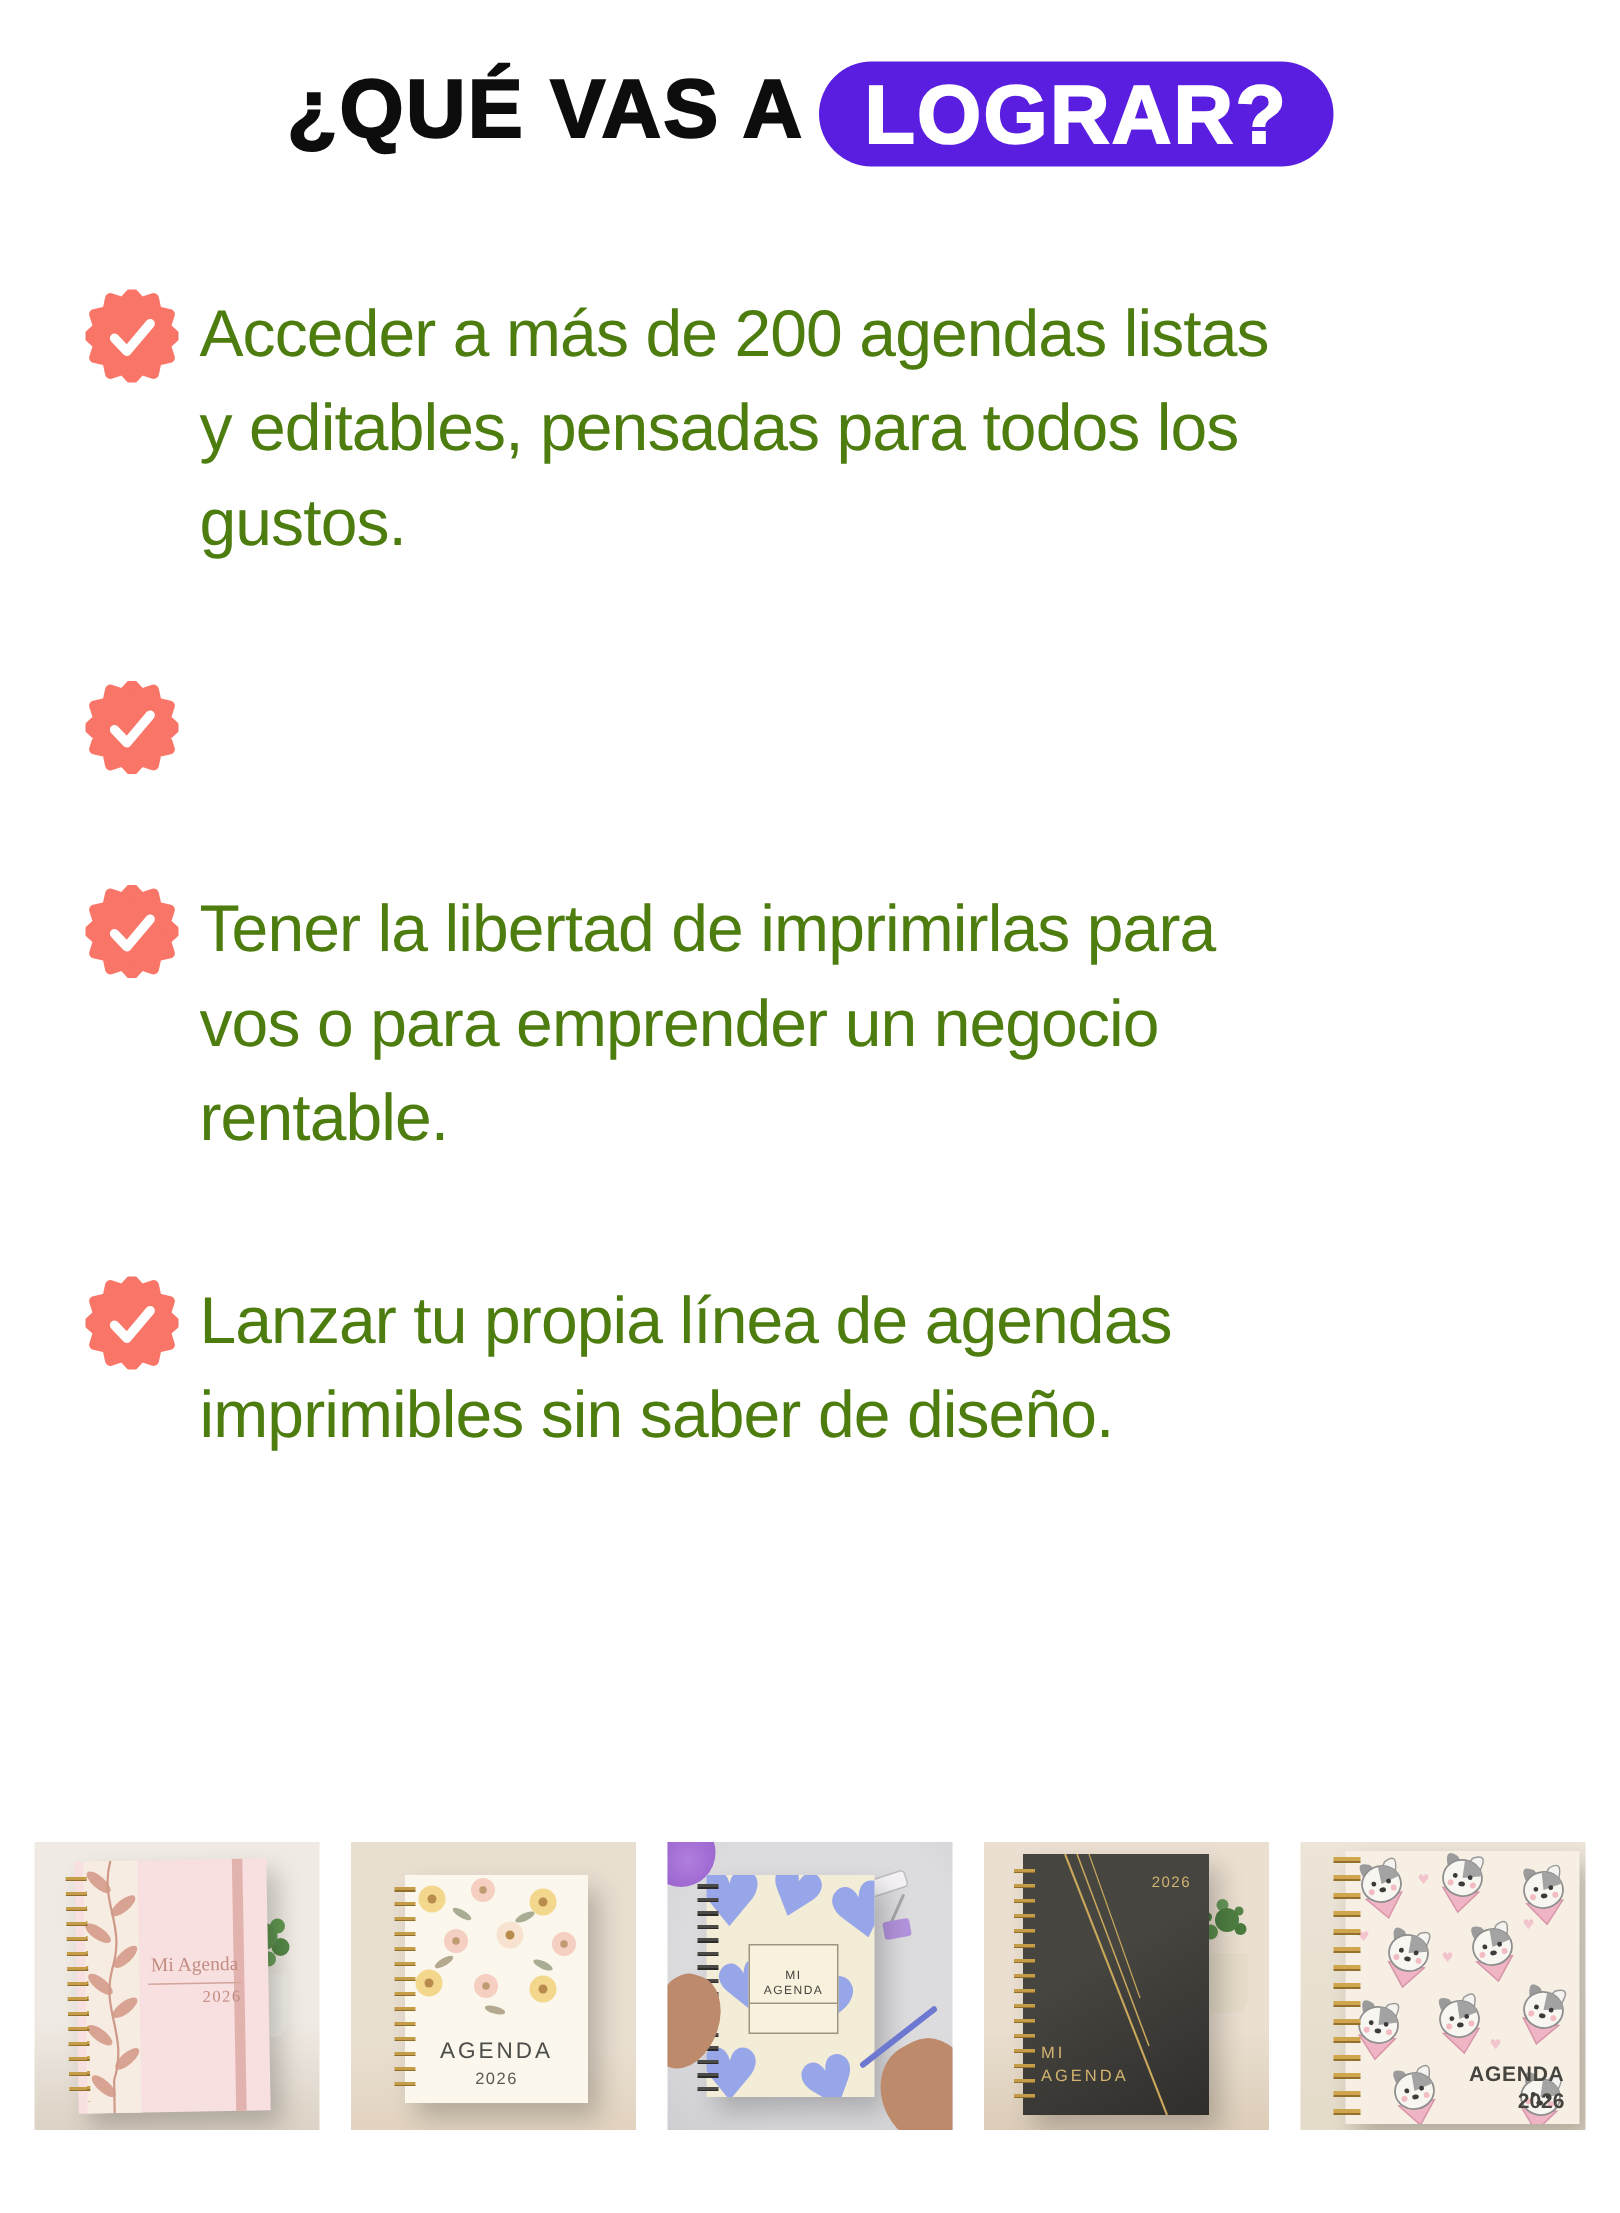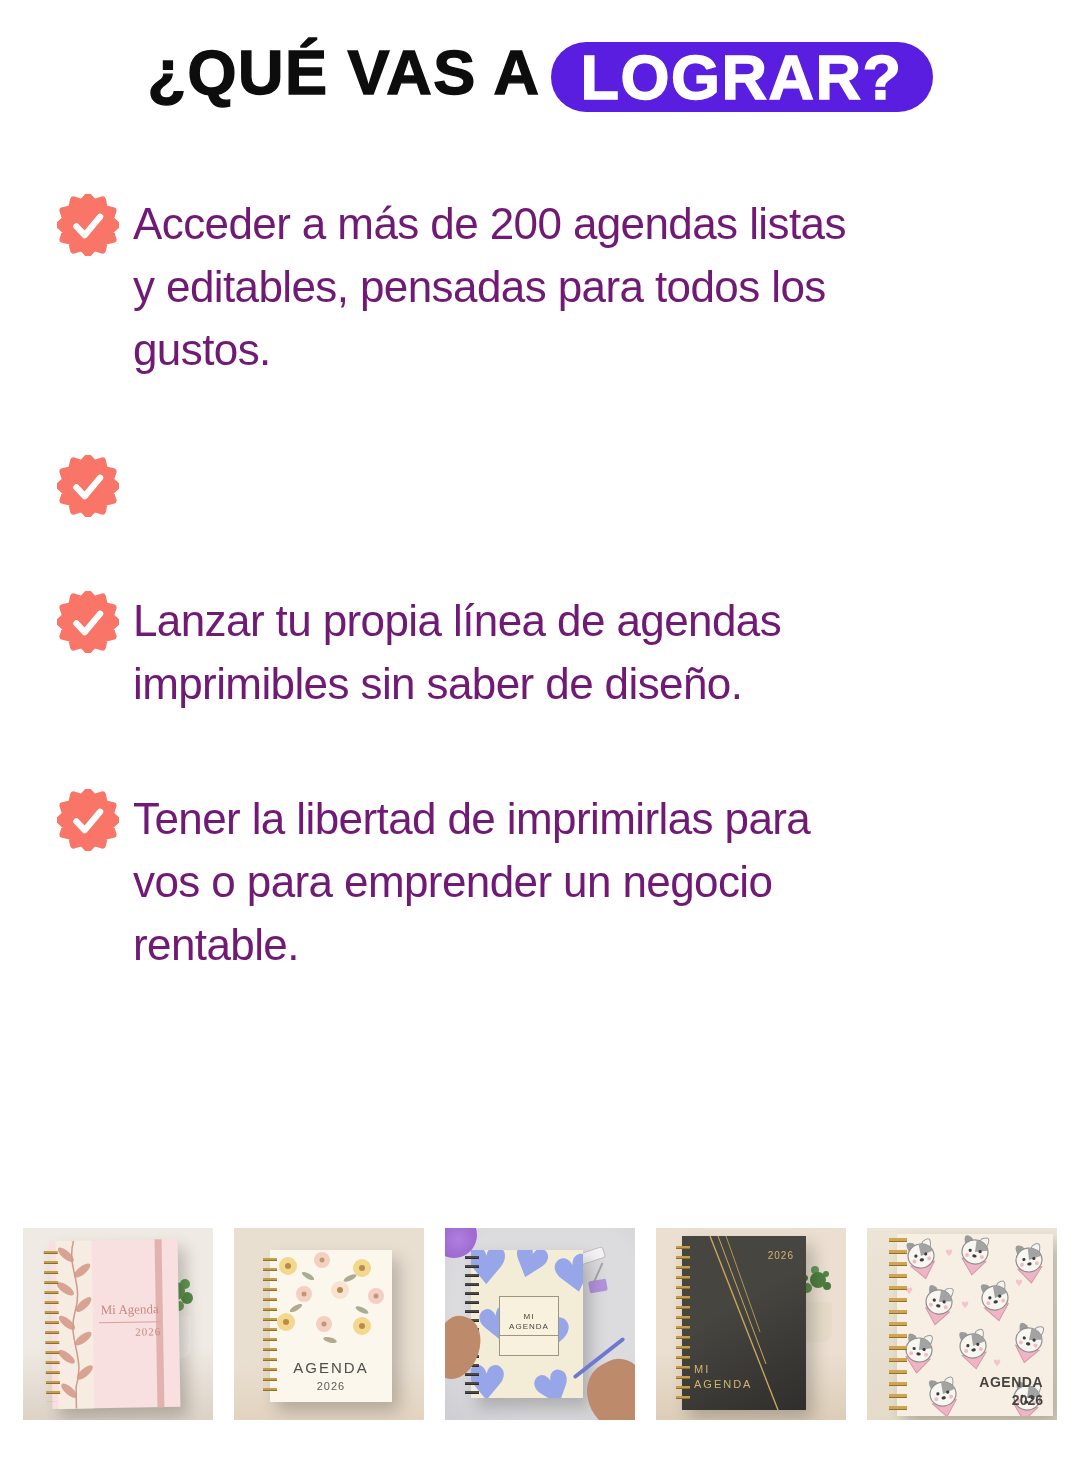--- a/index.html
+++ b/index.html
@@ -1,30 +1,30 @@
 <!DOCTYPE html>
 <html><head>
 <meta charset="utf-8">
 <style>
   html,body{margin:0;padding:0;background:#ffffff;}
   .page{position:relative;width:1080px;height:1475px;background:#ffffff;overflow:hidden;
         font-family:"Liberation Sans", sans-serif;}
 
   
-  .title{margin:0;padding:36px 0 0 0;text-align:center;font-size:63px;line-height:72px;
+  .title{margin:0;padding:36px 0 0 0;text-align:center;font-size:55px;line-height:72px;
          font-weight:bold;color:#0d0d0d;letter-spacing:1.5px;-webkit-text-stroke:1.4px #0d0d0d;}
   .title-pill{display:inline-block;margin-left:10px;padding:0 30px;border-radius:40px;
               color:#fff;-webkit-text-stroke:1.4px #fff;height:70px;line-height:70px;vertical-align:middle;}
 
   
   .benefits{list-style:none;margin:80px 0 0 57px;padding:0;}
   .benefit{display:flex;align-items:flex-start;gap:14px;margin-bottom:72px;}
   .badge{flex:0 0 62px;width:62px;height:62px;margin-top:2px;}
   .benefit p{margin:0;width:885px;font-size:44px;line-height:63px;font-weight:400;
-             color:#701a75;letter-spacing:-0.6px;white-space:pre-line;}
+             color:#4d7c0f;letter-spacing:-0.6px;white-space:pre-line;}
 
   
   .gallery{position:absolute;left:0;right:0;top:1228px;height:192px;display:flex;
            gap:21px;padding:0 23px;}
   .thumb{position:relative;width:190px;height:192px;overflow:hidden;flex:0 0 190px;}
   .book{position:absolute;box-shadow:7px 9px 16px rgba(0,0,0,.22);}
   .spiral{position:absolute;width:14px;background:
       repeating-linear-gradient(to bottom, rgba(0,0,0,0) 0 2px, #c59c48 2px 4px, #8f6f2b 4px 5px, rgba(0,0,0,0) 5px 10px);}
   .serif{font-family:"Liberation Serif", serif;}
 
@@ -125,34 +125,34 @@
       </span>
     </li>
 
     <li class="benefit">
       <span class="badge">
         <svg viewBox="0 0 64 64" width="62" height="62">
           <polygon points="62,32 55.2,38.2 58,47 49,49 47,58 38.2,55.2 32,62 25.8,55.2 17,58 15,49 6,47 8.8,38.2 2,32 8.8,25.8 6,17 15,15 17,6 25.8,8.8 32,2 38.2,8.8 47,6 49,15 58,17 55.2,25.8" fill="#F87567" stroke="#F87567" stroke-width="7" stroke-linejoin="round"></polygon>
           <polyline points="20,33.5 28.5,42.5 44.5,23.5" fill="none" stroke="#ffffff" stroke-width="6.5" stroke-linecap="round" stroke-linejoin="round"></polyline>
         </svg>
       </span>
-      <p>Lanzar tu propia línea de agendas
-imprimibles sin saber de diseño.</p>
+      <p>Tener la libertad de imprimirlas para
+vos o para emprender un negocio
+rentable.</p>
     </li>
 
     <li class="benefit">
       <span class="badge">
         <svg viewBox="0 0 64 64" width="62" height="62">
           <polygon points="62,32 55.2,38.2 58,47 49,49 47,58 38.2,55.2 32,62 25.8,55.2 17,58 15,49 6,47 8.8,38.2 2,32 8.8,25.8 6,17 15,15 17,6 25.8,8.8 32,2 38.2,8.8 47,6 49,15 58,17 55.2,25.8" fill="#F87567" stroke="#F87567" stroke-width="7" stroke-linejoin="round"></polygon>
           <polyline points="20,33.5 28.5,42.5 44.5,23.5" fill="none" stroke="#ffffff" stroke-width="6.5" stroke-linecap="round" stroke-linejoin="round"></polyline>
         </svg>
       </span>
-      <p>Tener la libertad de imprimirlas para
-vos o para emprender un negocio
-rentable.</p>
+      <p>Lanzar tu propia línea de agendas
+imprimibles sin saber de diseño.</p>
     </li>
   </ul>
 
   <div class="gallery">
 
     <div class="thumb t1">
       <div class="plant"></div>
       <div class="pot"></div>
       <div class="book">
         <div class="leafband">

